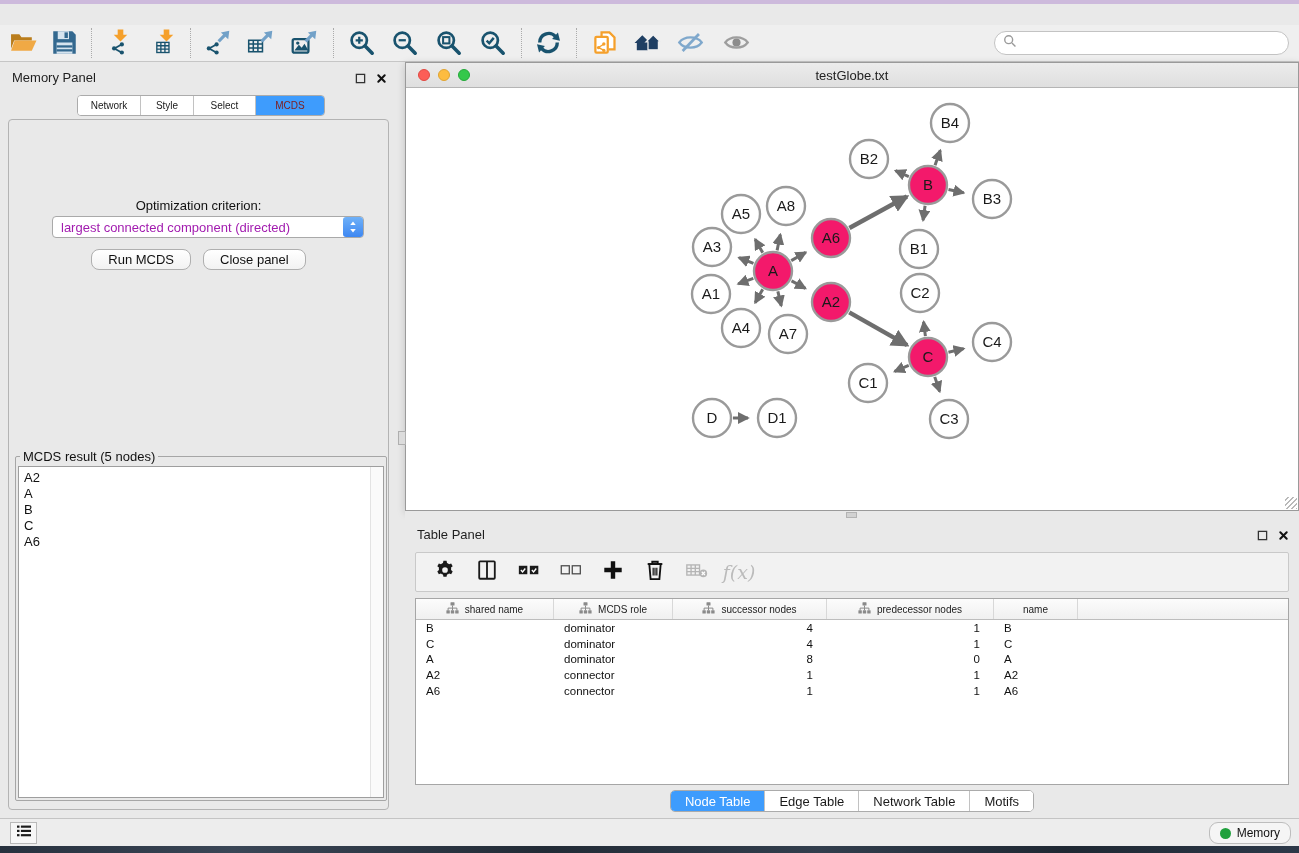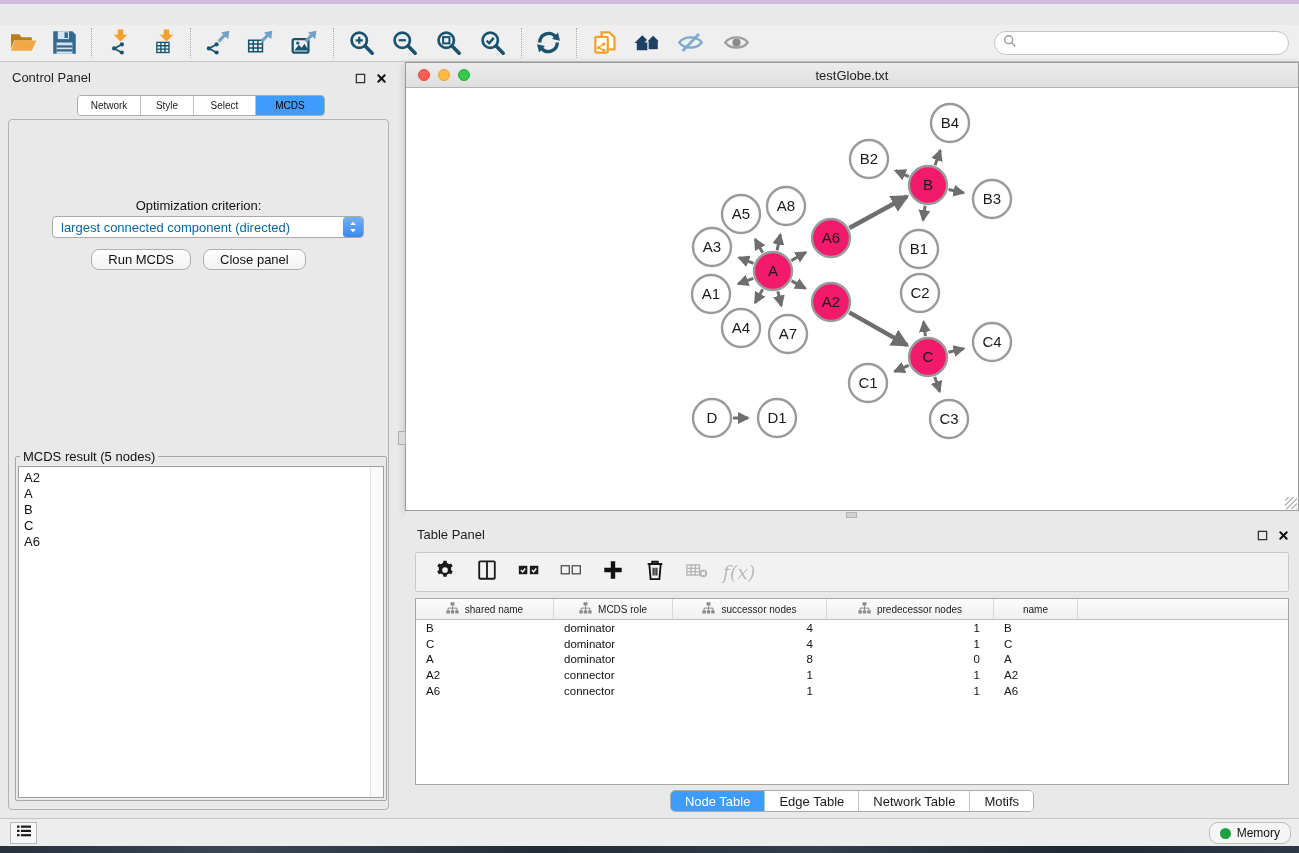--- a/index.html
+++ b/index.html
@@ -39,29 +39,29 @@
   .panel-header { position:relative; height:28px; }
   .panel-title { position:absolute; left:12px; top:8px; font-size:13px; color:#1F1F1F; }
   .panel-icons { position:absolute; right:10px; top:8px; display:flex; gap:10px; align-items:center; }
   .panel-icons svg { width:11px; height:11px; }
 
   .cp-tabs { position:absolute; left:77px; top:33px; display:flex; height:21px;
              border:1px solid #ABABAB; border-radius:4px; background:#FFF; overflow:hidden; }
   .cp-tab { height:100%; display:flex; align-items:center; justify-content:center;
             font-size:10px; color:#1A1A1A; border-right:1px solid #C2C2C2; background:#FFF; }
   .cp-tab:last-child { border-right:none; }
-  .cp-tab.selected { background:#3E9CFD; color:#000000; }
+  .cp-tab.selected { background:#3E9CFD; color:#7f1d1d; }
 
   .cp-box { position:absolute; left:8px; top:57px; width:381px; height:691px;
             border:1px solid #B3B3B3; border-radius:4px; }
   .opt-label { position:absolute; left:0; width:100%; top:78px; text-align:center;
                font-size:13px; color:#111; }
   .dropdown { position:absolute; left:43px; top:96px; width:312px; height:22px; background:#FFF;
               border:1px solid #A9A9A9; border-radius:4px; display:flex; align-items:center; }
-  .dropdown .dd-value { flex:1; font-size:13px; color:#0369a1; padding-left:8px; white-space:nowrap; overflow:hidden; }
+  .dropdown .dd-value { flex:1; font-size:13px; color:#a21caf; padding-left:8px; white-space:nowrap; overflow:hidden; }
   .dd-stepper { width:20px; height:20px; margin-right:0.5px; border-radius:3px;
                 background:linear-gradient(#6FB1F8,#3D87F2); display:flex; align-items:center; justify-content:center; }
   .dd-stepper svg { width:8px; height:14px; }
   .cp-buttons { position:absolute; left:0; width:100%; top:129px; display:flex; justify-content:center; gap:12px; }
   .btn { height:21px; background:linear-gradient(#FFFFFF,#F2F2F2); border:1px solid #AFAFAF;
          border-radius:8px; font-size:13px; color:#111; padding:0 16px;
          display:flex; align-items:center; font-family:"Liberation Sans",sans-serif; }
 
   .fieldset { position:absolute; left:6px; top:336px; width:372px; height:345px;
               border:1px solid #A6A6A6; border-radius:2px; }
@@ -298,21 +298,21 @@
       </div>
       <div class="tb-sep" style="left: 91px;"></div>
       <div class="tb-sep" style="left: 190px;"></div>
       <div class="tb-sep" style="left: 333px;"></div>
       <div class="tb-sep" style="left: 521px;"></div>
       <div class="tb-sep" style="left: 576px;"></div>
     </div>
 
   <div class="control-panel">
     <div class="panel-header">
-      <span class="panel-title">Control Panel</span>
+      <span class="panel-title">Memory Panel</span>
       <span class="panel-icons">
         <span class="js-float-icon"><svg viewBox="0 0 12 12" fill="none" stroke="#333" stroke-width="1.4">
               <rect x="1.5" y="1.5" width="9" height="9"></rect>
             </svg></span>
         <span class="js-close-icon"><svg viewBox="0 0 12 12" stroke="#111" stroke-width="2.2" stroke-linecap="round">
               <path d="M2.5 2.5l7 7M9.5 2.5l-7 7"></path>
             </svg></span>
       </span>
     </div>
     <div class="cp-tabs" id="cp-tabs">

